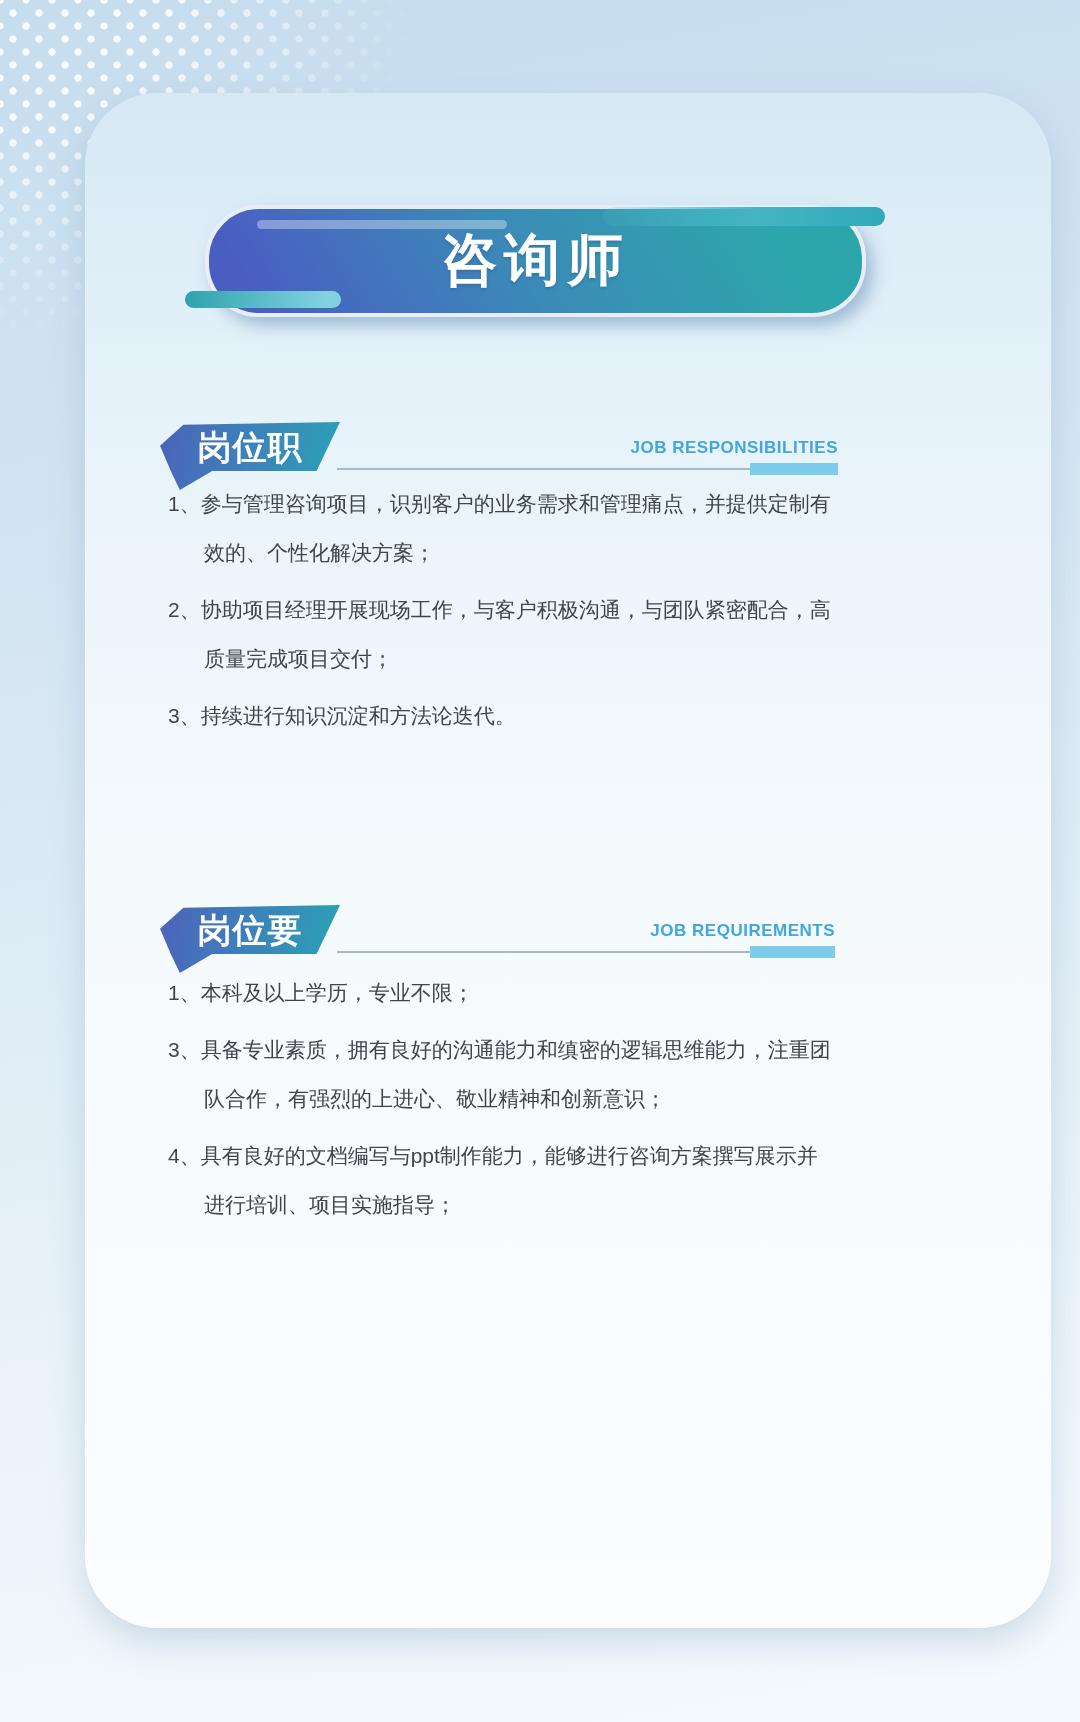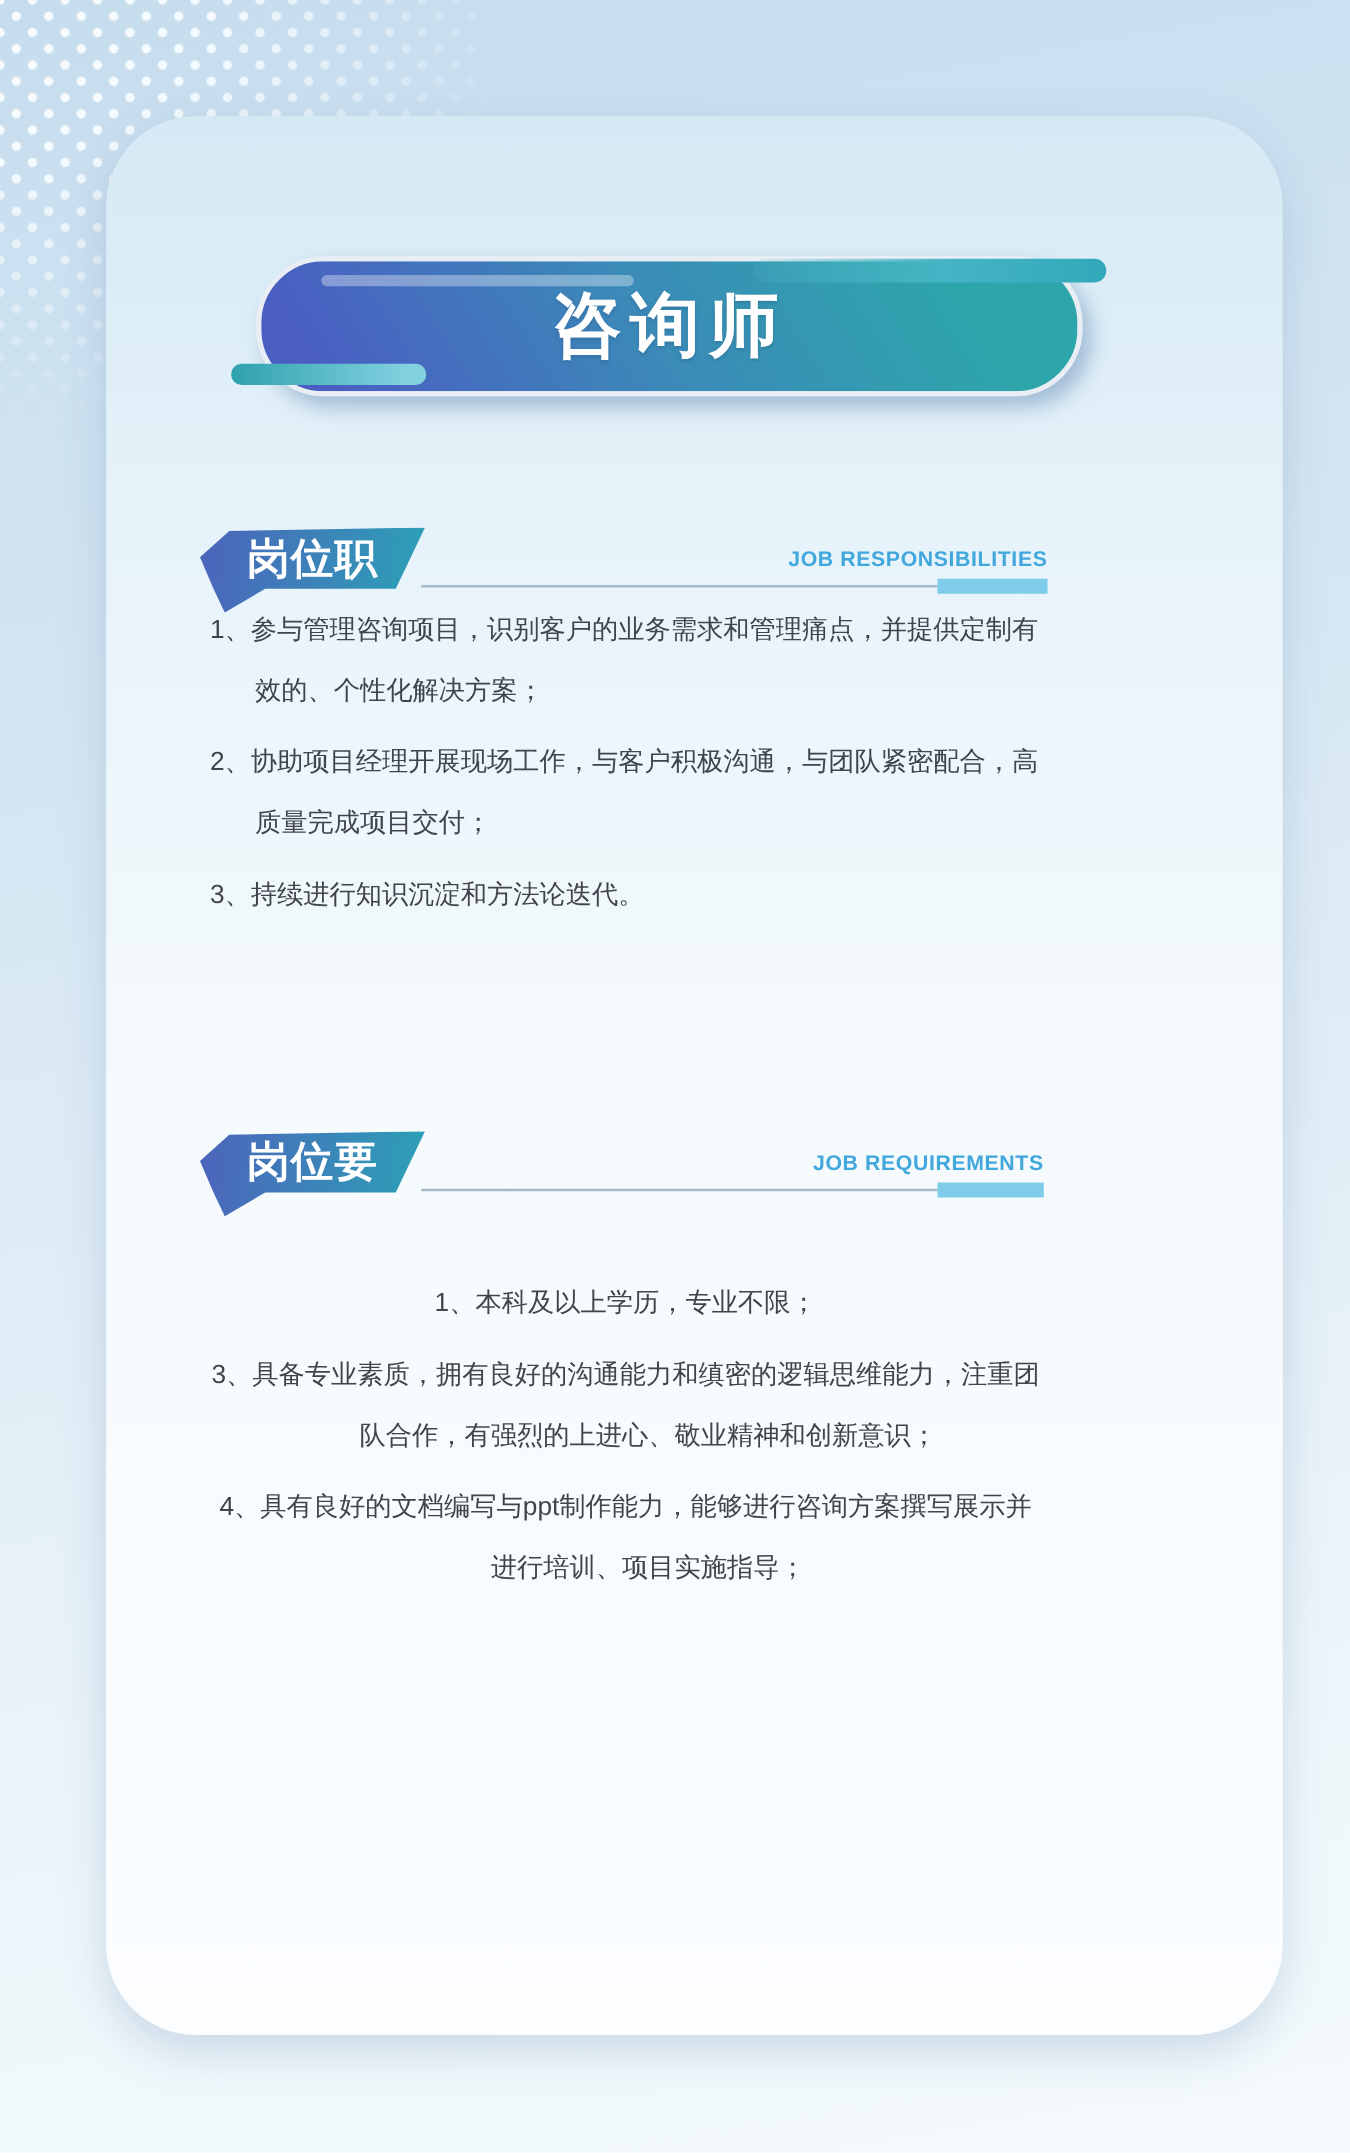--- a/index.html
+++ b/index.html
@@ -17,20 +17,21 @@
     background-size:26px 26px,26px 26px;
     background-position:0 0,13px 13px;
     -webkit-mask-image:radial-gradient(ellipse 95% 100% at 6% 2%,#000 25%,transparent 72%);
     mask-image:radial-gradient(ellipse 95% 100% at 6% 2%,#000 25%,transparent 72%);
   }
   .card{
     position:absolute;left:85px;top:93px;width:941px;height:1535px;
     border-radius:72px;
     background:linear-gradient(180deg,#d5e9f4 0%,#e7f3fa 22%,#f5fafd 50%,#fbfdff 100%);
     box-shadow:0 14px 34px rgba(120,150,185,0.30);
+    padding-left:25px;
   }
   
   .pill{
     position:absolute;left:120px;top:112px;width:653px;height:104px;
     border-radius:54px;
     background:linear-gradient(58deg,#4a5ec2 8%,#3b8bb8 48%,#2da6ab 85%);
     border:4px solid #e9eef5;
     box-shadow:7px 9px 16px rgba(110,145,185,0.55);
     display:flex;align-items:center;justify-content:center;
   }
@@ -105,19 +106,19 @@
   </ul>
 
   <div class="sec" style="top:812px;">
     <div class="badge">
       <span class="badge-label">岗位要求</span>
     </div>
     <div class="hline"></div>
     <div class="hbar" style="width:85px;"></div>
     <div class="eng" style="right:165px;">JOB REQUIREMENTS</div>
   </div>
-  <ul class="list" style="top:925px;text-align:center;">
+  <ul class="list" style="top:875px;">
     <li>1、本科及以上学历，专业不限；</li>
     <li>3、具备专业素质，拥有良好的沟通能力和缜密的逻辑思维能力，注重团队合作，有强烈的上进心、敬业精神和创新意识；</li>
     <li>4、具有良好的文档编写与ppt制作能力，能够进行咨询方案撰写展示并进行培训、项目实施指导；</li>
   </ul>
 
 </div>
 
 </body></html>

